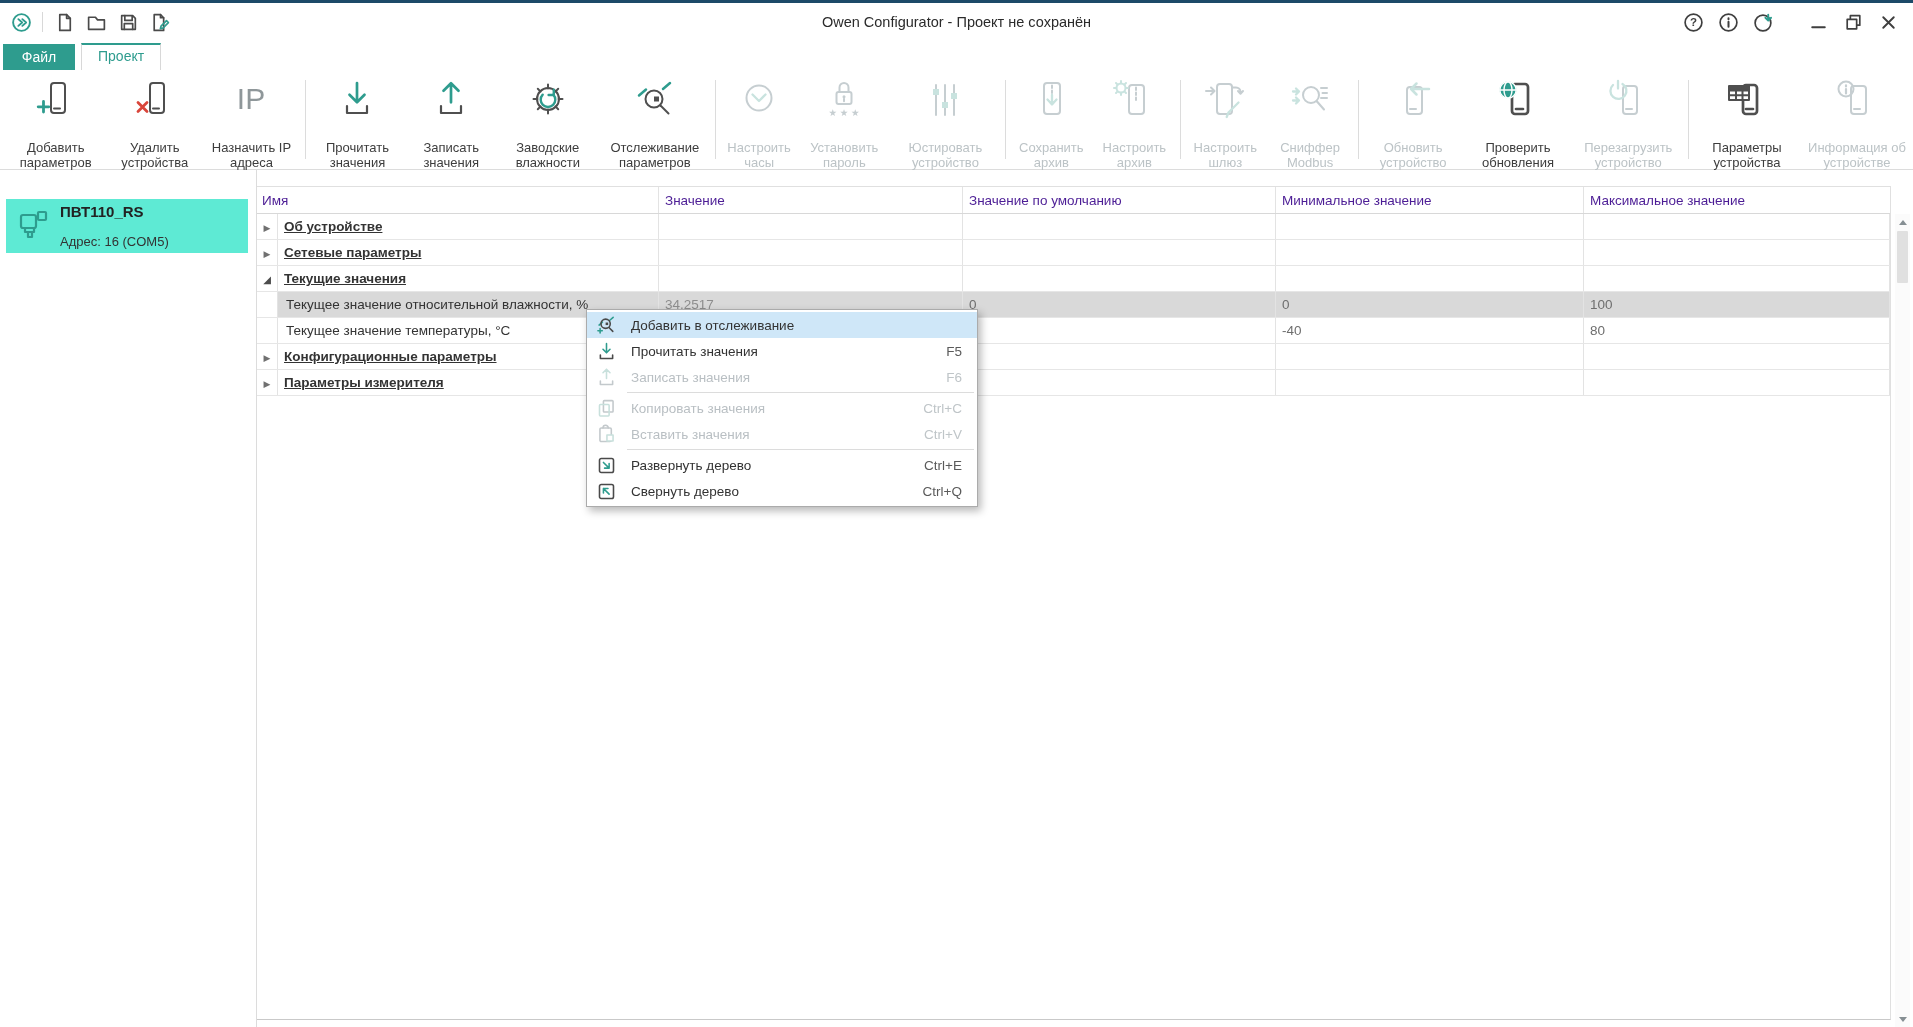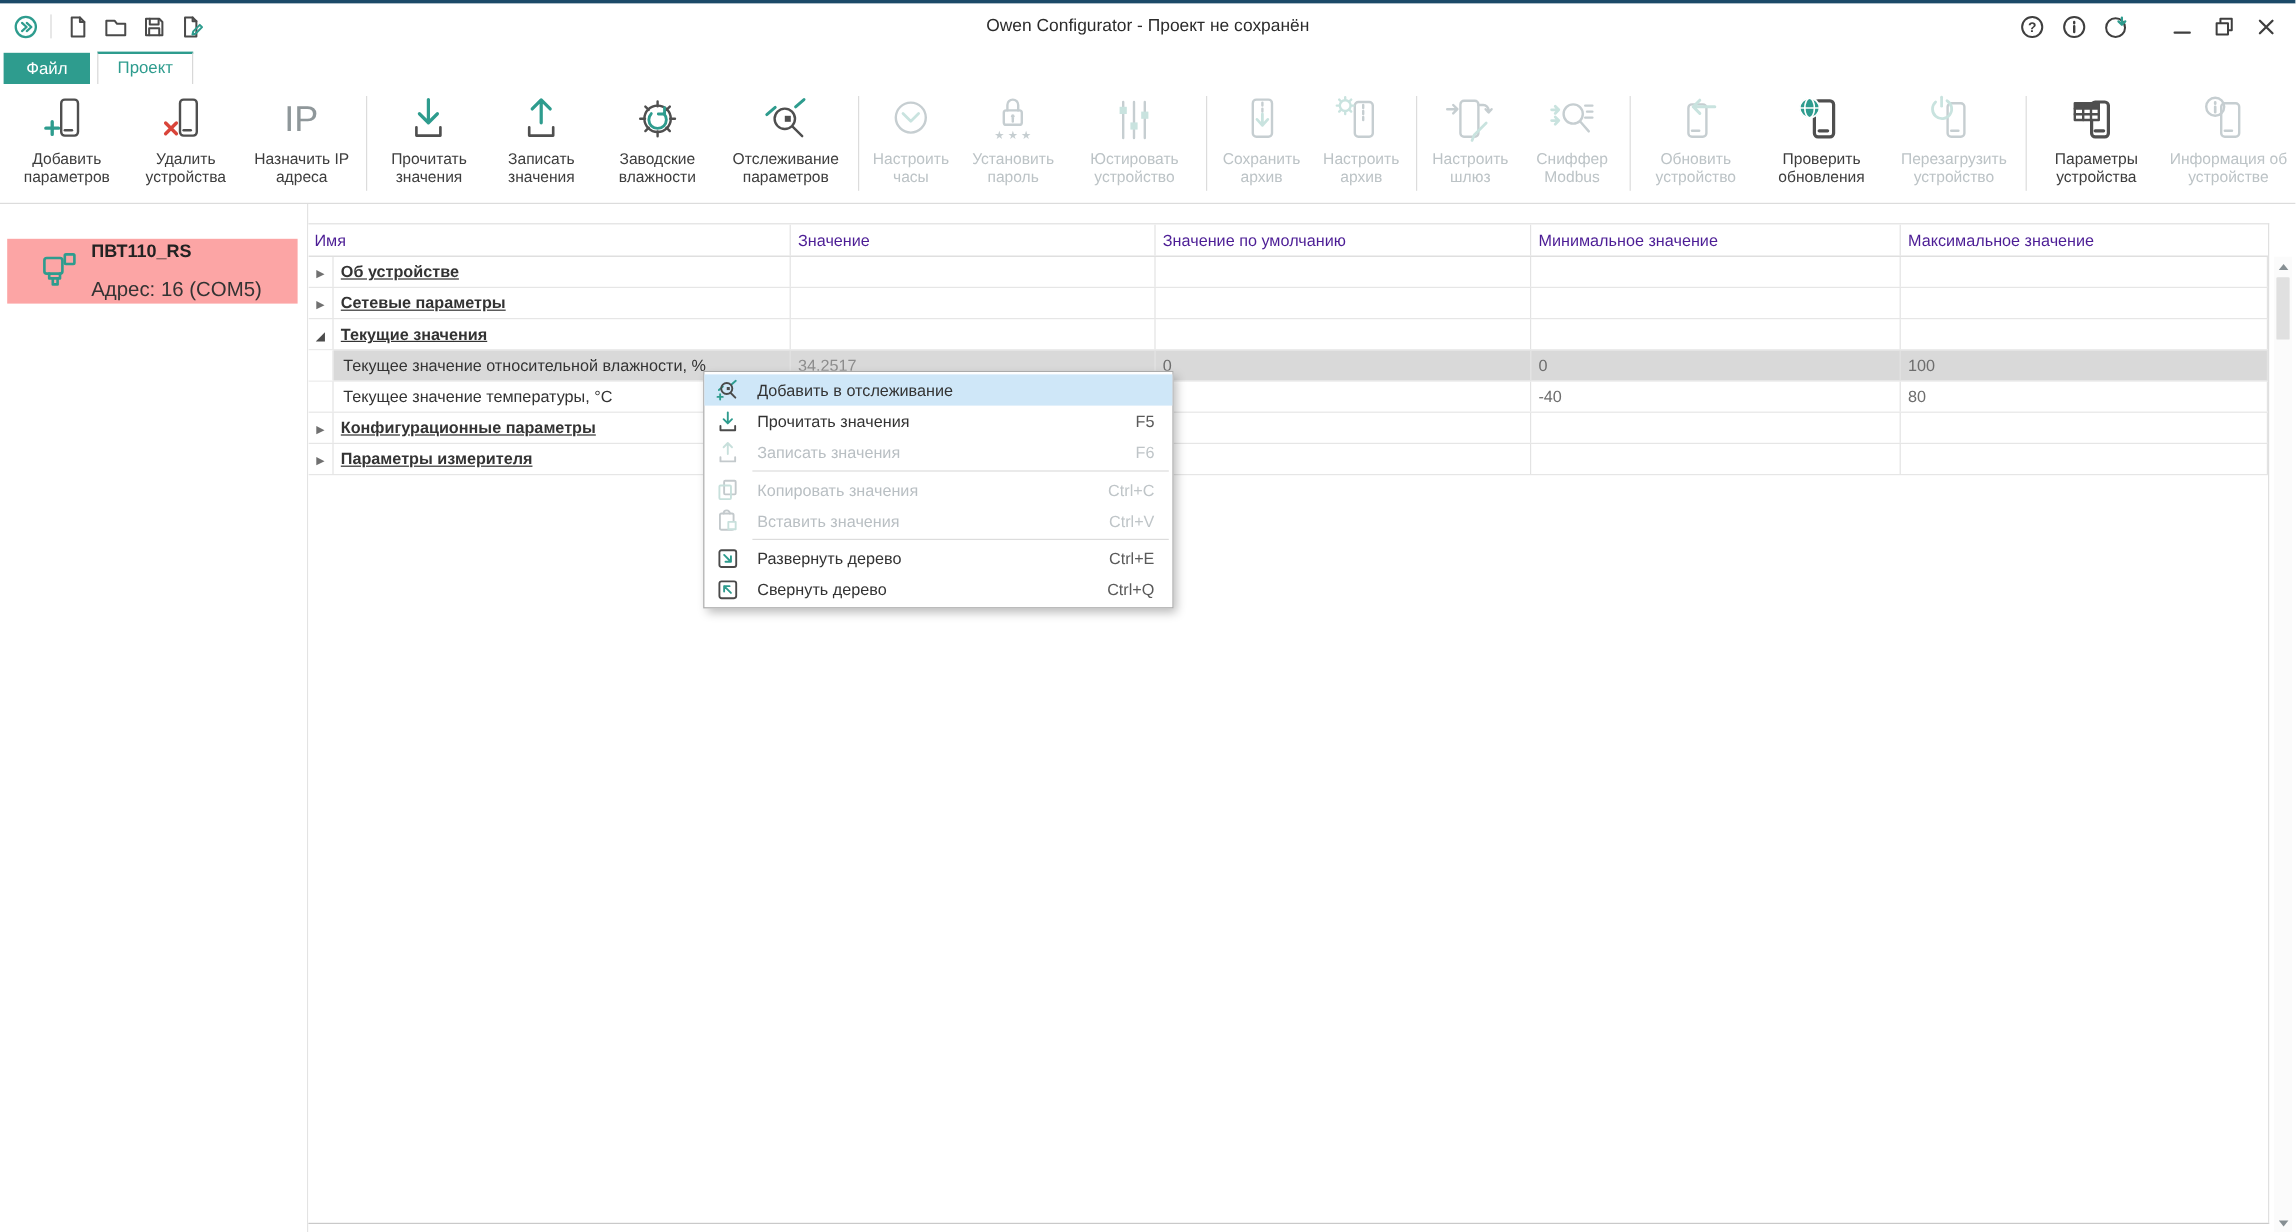--- a/index.html
+++ b/index.html
@@ -21,34 +21,34 @@
   .win-right .tbico{width:21px;height:21px;display:inline-flex;align-items:center;justify-content:center;color:#3f3f3f;cursor:pointer;}
   .win-right .gap{width:6px;}
 
   
   .tabstrip{height:29px;display:flex;align-items:flex-end;padding-left:3px;gap:6px;background:#fff;}
   .tab-file{background:var(--teal);color:#fff;font-size:14px;width:72px;height:26px;line-height:26px;text-align:center;cursor:pointer;}
   .tab-project{background:#fff;color:var(--teal);font-size:14px;height:27px;line-height:23px;padding:0 16px;border:1px solid #d8d8d8;border-bottom:none;border-top:2px solid var(--teal);cursor:pointer;}
 
   
   .ribbon{height:100px;display:flex;align-items:flex-start;padding:4px 0 0 4px;border-bottom:1px solid #dcdcdc;background:#fff;}
-  .rbtn{display:flex;flex-direction:column;align-items:center;gap:3px;padding:4px 7px 6px;max-width:112px;cursor:pointer;color:#4f4f4f;}
+  .rbtn{display:flex;flex-direction:column;align-items:center;gap:18px;padding:4px 7px 6px;max-width:112px;cursor:pointer;color:#4f4f4f;}
   .rbtn .ric{width:44px;height:44px;display:block;}
   .rbtn .lbl{font-size:13px;line-height:1.18;text-align:center;color:#3d3d3d;}
   .rbtn.disabled{color:#c6ced1; --tl:#c9e3df; cursor:default;}
   .rbtn.disabled .lbl{color:#bcc3c6;}
   .rsep{width:1px;align-self:stretch;background:#dcdcdc;margin:6px 4px 10px;}
 
   
   .content{display:flex;height:857px;}
   .sidebar{width:257px;border-right:1px solid #dcdcdc;background:#fff;flex:none;}
-  .device-card{margin:29px 0 0 6px;width:242px;height:54px;background:#fca5a5;display:flex;align-items:center;gap:10px;padding-left:26px;cursor:pointer;}
+  .device-card{margin:29px 0 0 6px;width:242px;height:54px;background:#5eead4;display:flex;align-items:center;gap:10px;padding-left:10px;cursor:pointer;}
   .device-card .dico{width:34px;height:34px;flex:none;}
   .device-name{font-size:15px;font-weight:bold;color:#222;}
-  .device-addr{font-size:17px;color:#333;margin-top:14px;}
+  .device-addr{font-size:13px;color:#333;margin-top:14px;}
 
   .main{flex:1;position:relative;background:#fff;}
   .tablewrap{position:absolute;top:16px;left:0;right:22px;bottom:7px;border-top:1px solid #e0e0e0;border-right:1px solid #e0e0e0;border-bottom:1px solid #c9c9c9;background:#fff;overflow:hidden;}
 
   .thead{display:flex;height:27px;border-bottom:1px solid #d8d8d8;font-size:13.5px;color:#4c1d95;}
   .th{display:flex;align-items:center;padding-left:6px;border-right:1px solid #e3e3e3;}
   .h-name{width:402px;padding-left:5px;}
   .c-val{width:304px;} .c-def{width:313px;} .c-min{width:308px;} .c-max{flex:1;border-right:none;}
 
   .tr{display:flex;height:26px;border-bottom:1px solid #e6e6e6;font-size:13.5px;cursor:default;}

